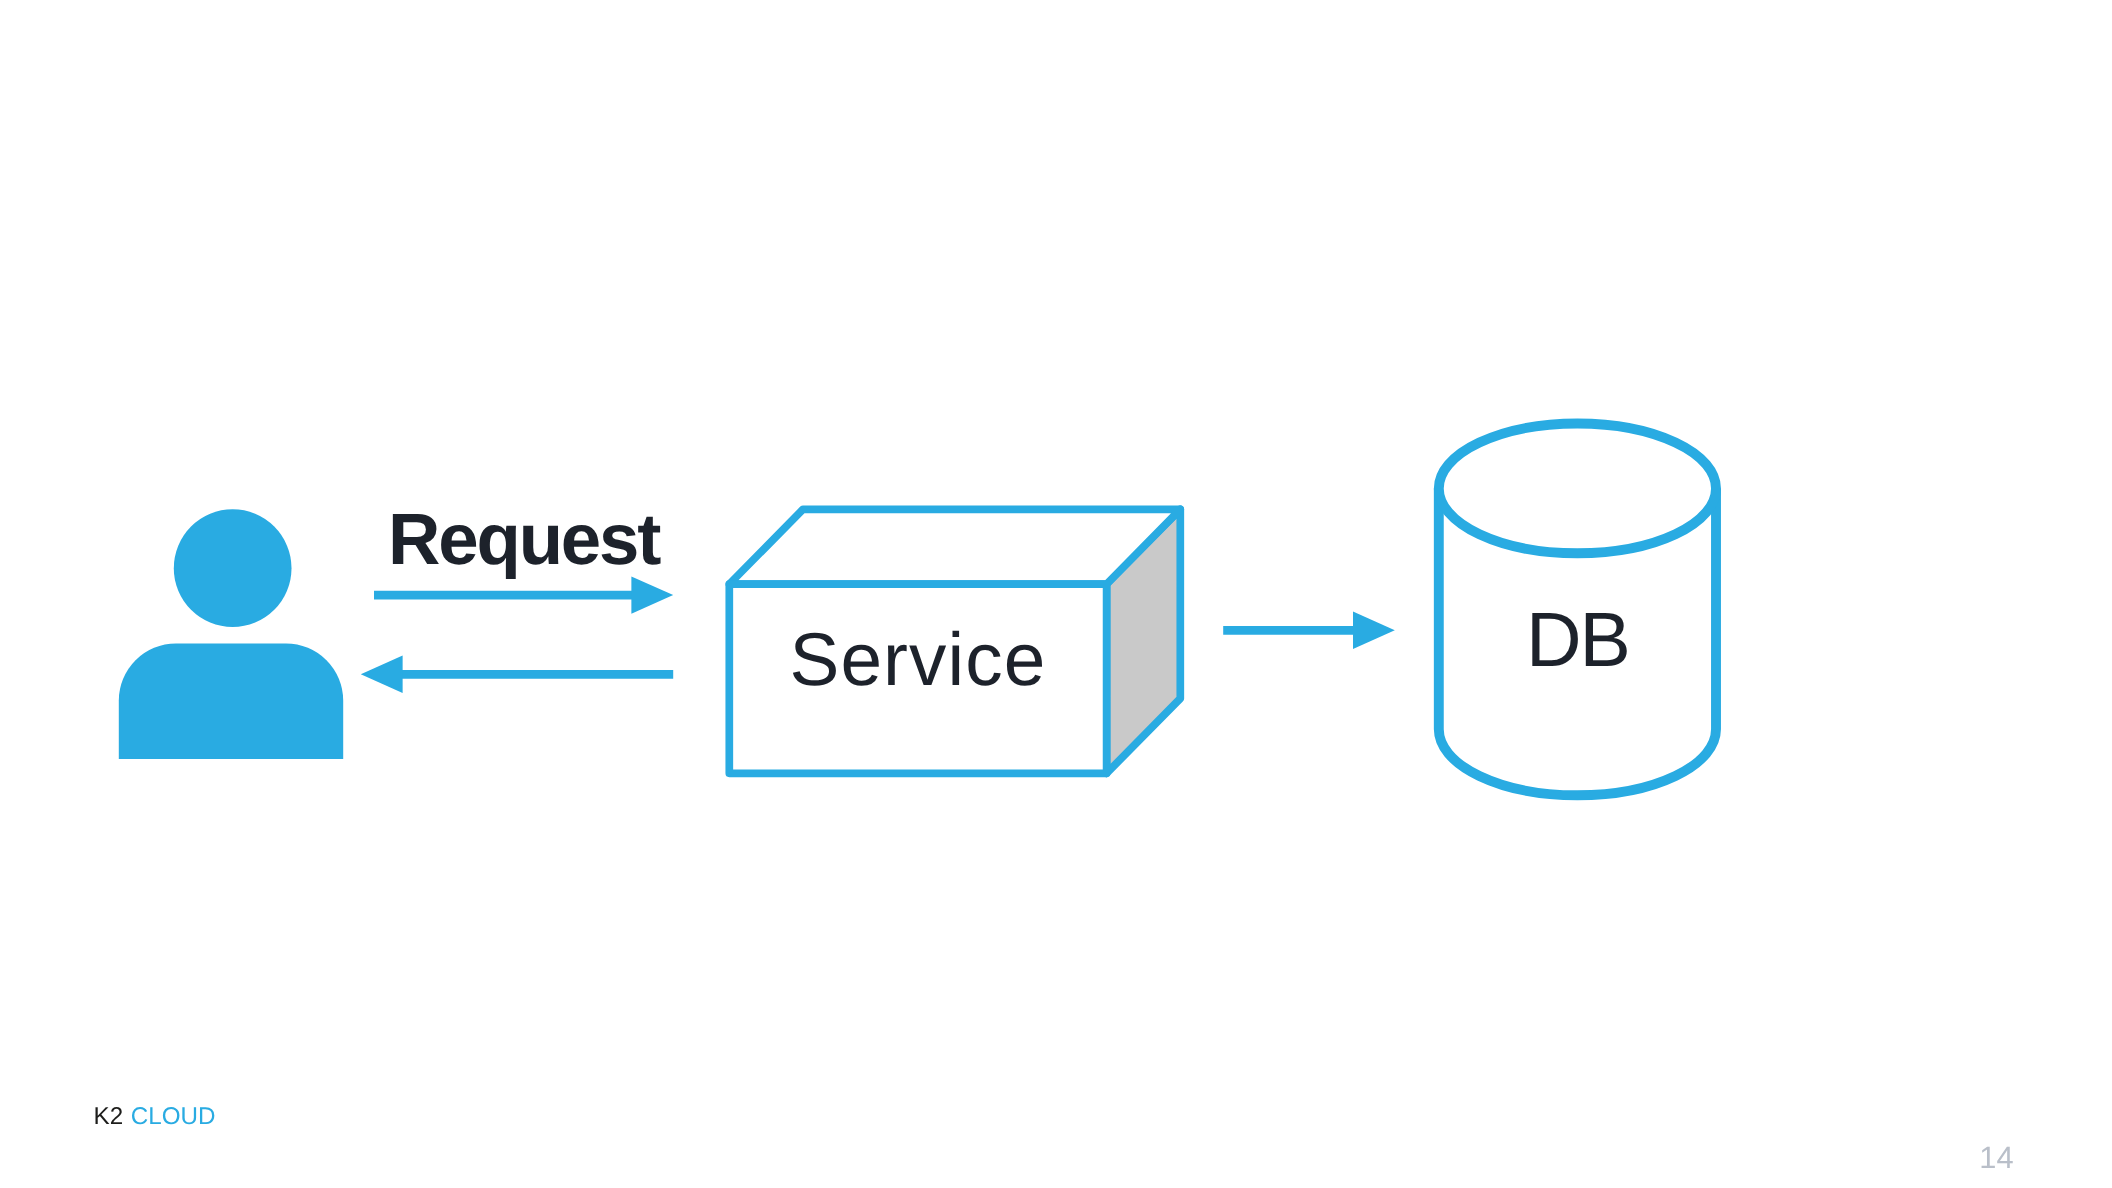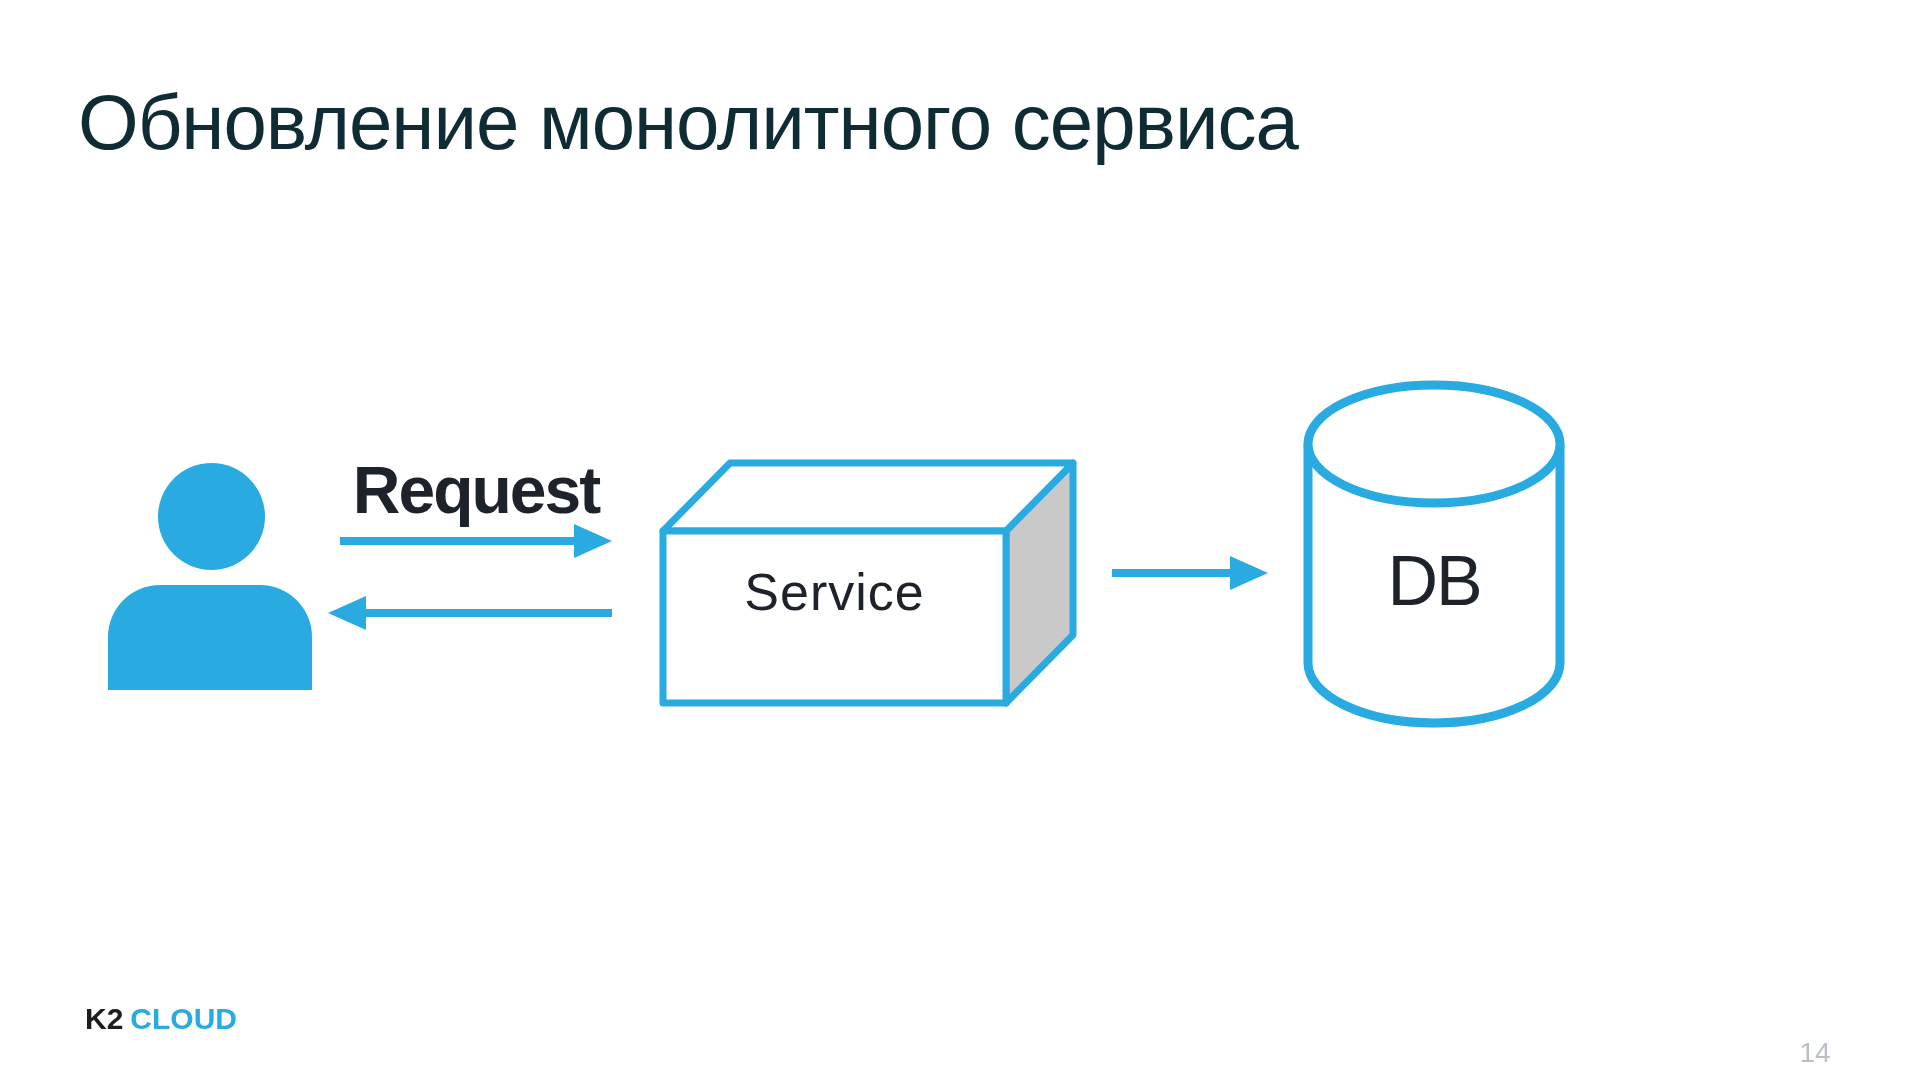--- a/index.html
+++ b/index.html
@@ -70,21 +70,21 @@
     position: absolute;
     text-align: center;
     line-height: 1;
     color: var(--label-text, #1D222B);
     white-space: nowrap;
   }
   .node-label.service {
     left: 663px;
     top: 566px;
     width: 343px;
-    font-size: 52px;
+    font-size: 68px;
     letter-spacing: 1px;
   }
   .node-label.db {
     left: 1308px;
     top: 546px;
     width: 252px;
     font-size: 70px;
     letter-spacing: -2px;
   }
   .person-head {
@@ -102,22 +102,22 @@
     top: 585px;
     width: 204px;
     height: 105px;
     border-radius: 52px 52px 0 0;
     background: var(--accent-blue, #29ABE2);
   }
   .footer-logo {
     position: absolute;
     left: 85px;
     top: 1004px;
-    font-size: 30px;
-    font-weight: bold;
+    font-size: 22px;
+    font-weight: normal;
     letter-spacing: 0px;
     line-height: 1;
     white-space: nowrap;
   }
   .logo-k2 { color: var(--logo-dark, #1D1D1B); }
   .logo-cloud { color: var(--accent-blue, #29ABE2); margin-left: 7px; }
   .page-number {
     position: absolute;
     left: 1790px;
     top: 1006px;
@@ -127,21 +127,20 @@
     color: var(--page-number-gray, #B9BFC9);
     line-height: 1;
     margin-top: 33px;
   }
 </style>
 </head>
 <body>
 
 <div class="slide">
 
-  <h1 class="title">Обновление монолитного сервиса</h1>
 
   <div class="person-head"></div>
   <div class="person-body"></div>
 
   <svg class="canvas" viewBox="0 0 1920 1080" xmlns="http://www.w3.org/2000/svg">
 
     <g>
       <line class="arrow-line" x1="340" y1="541" x2="578" y2="541"></line>
       <polygon class="fill-blue" points="612,541 574,524 574,558"></polygon>
     </g>

